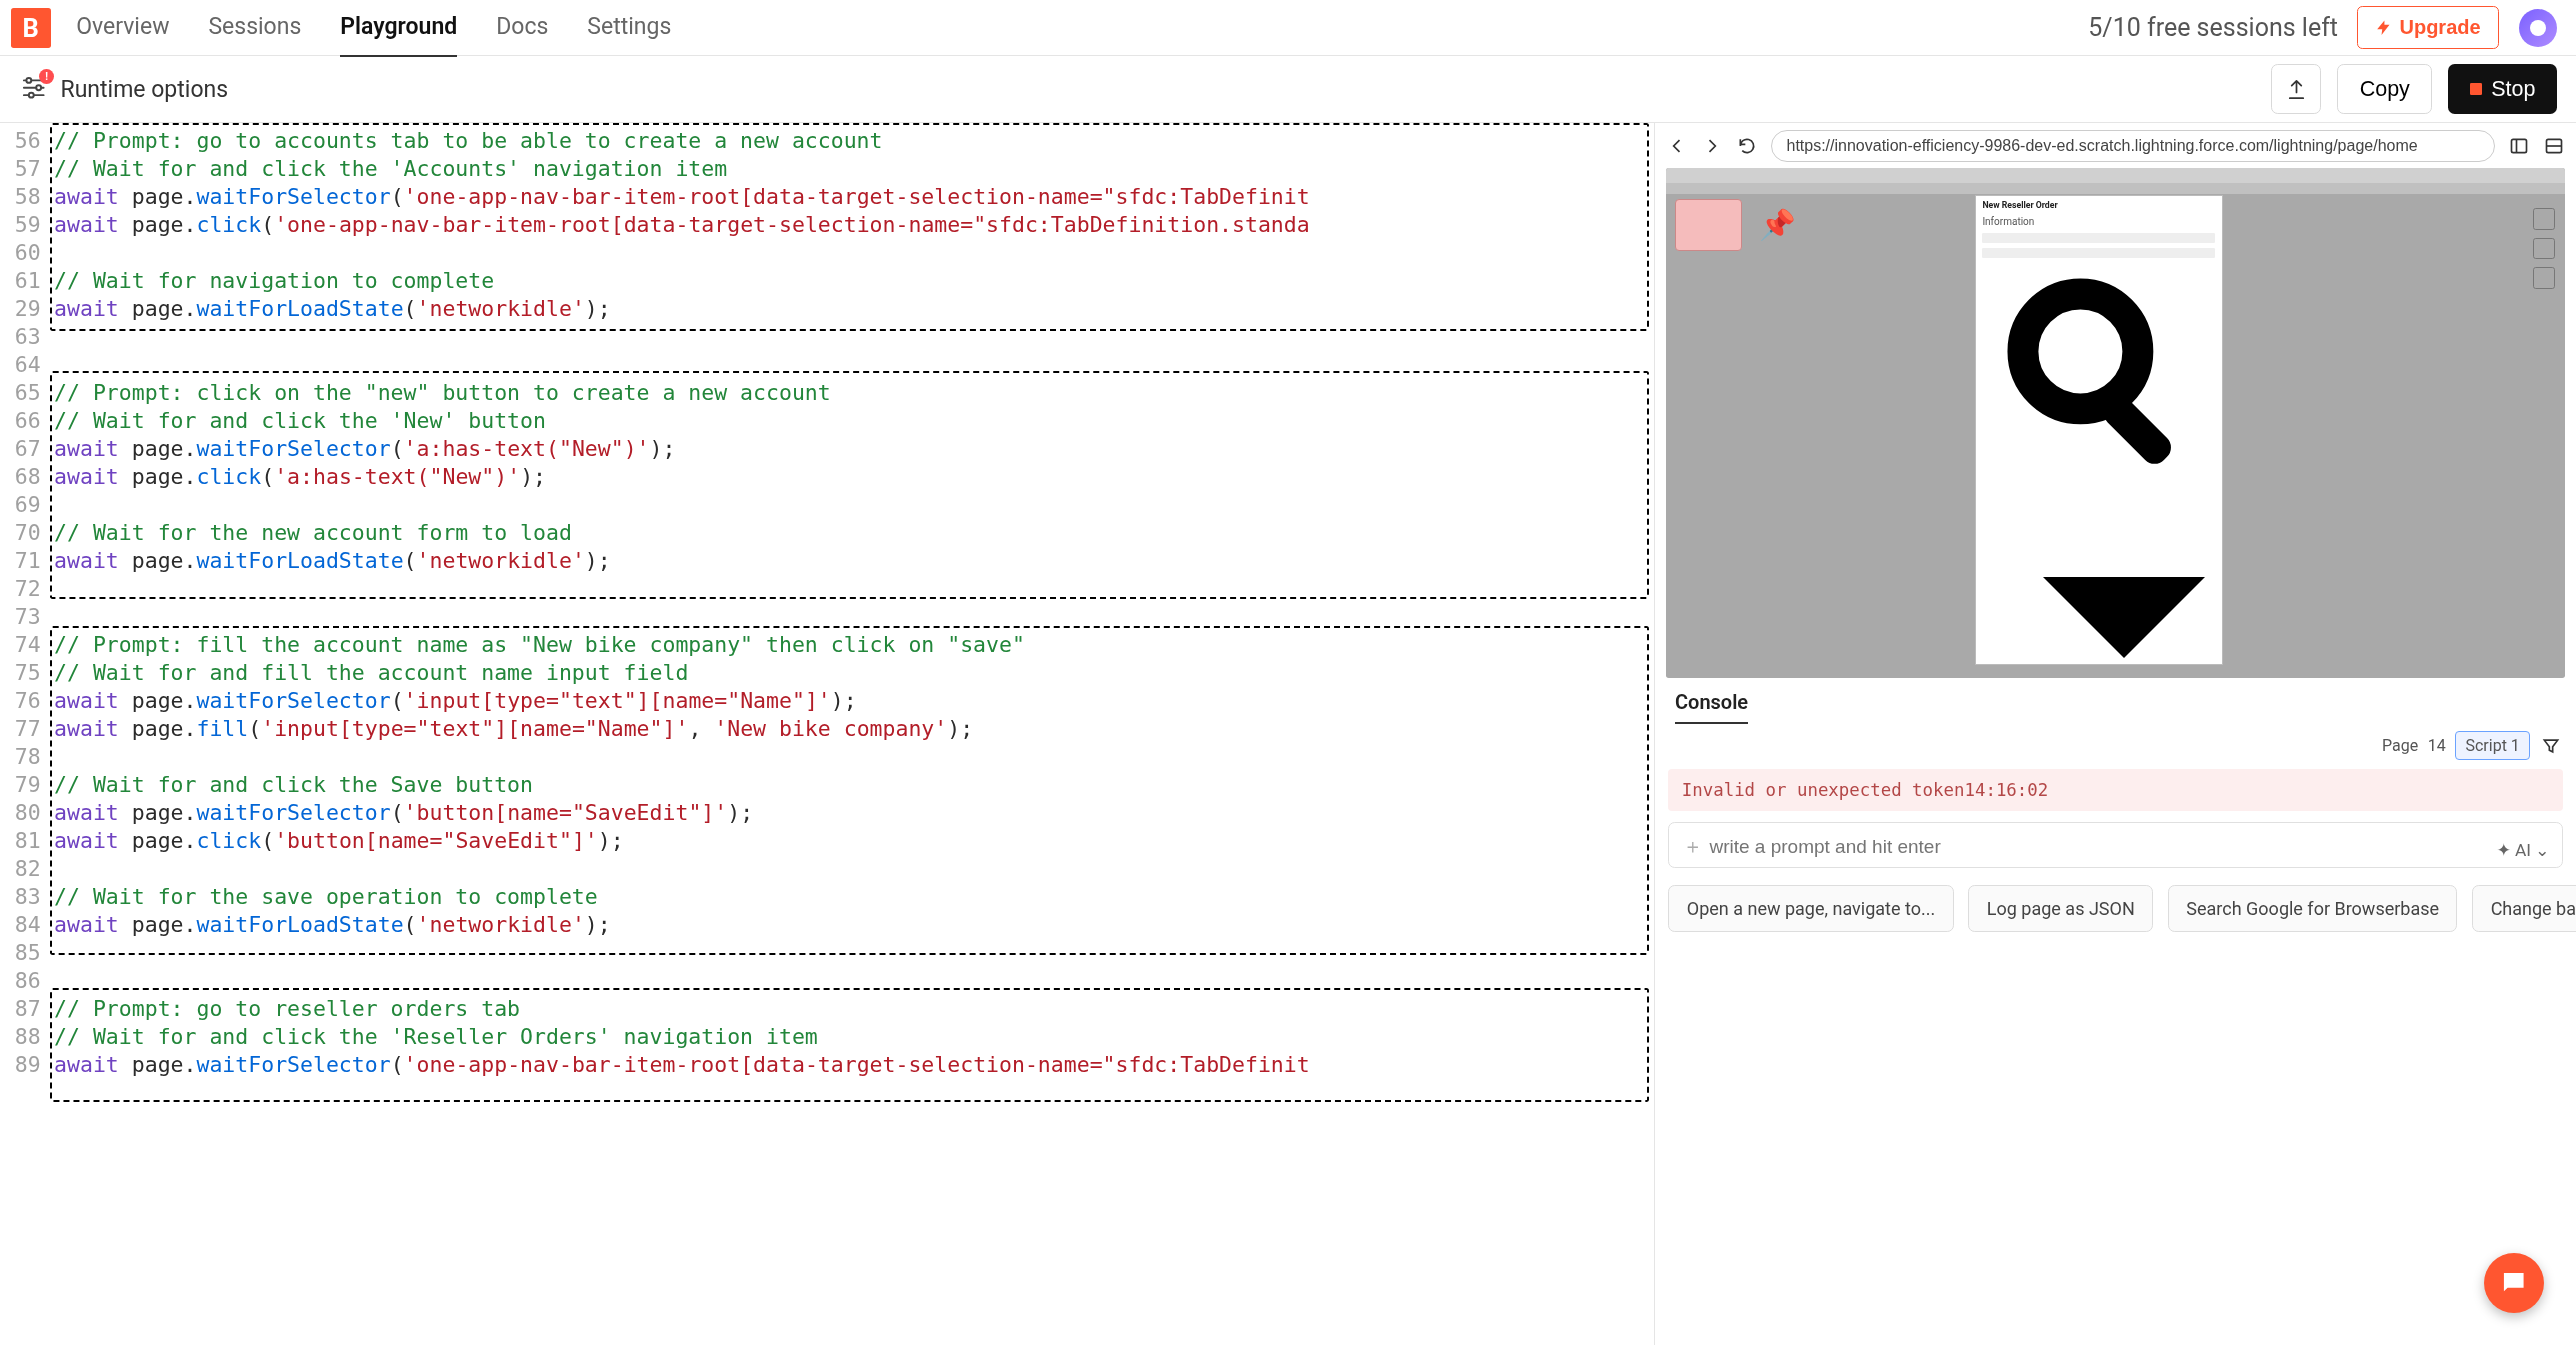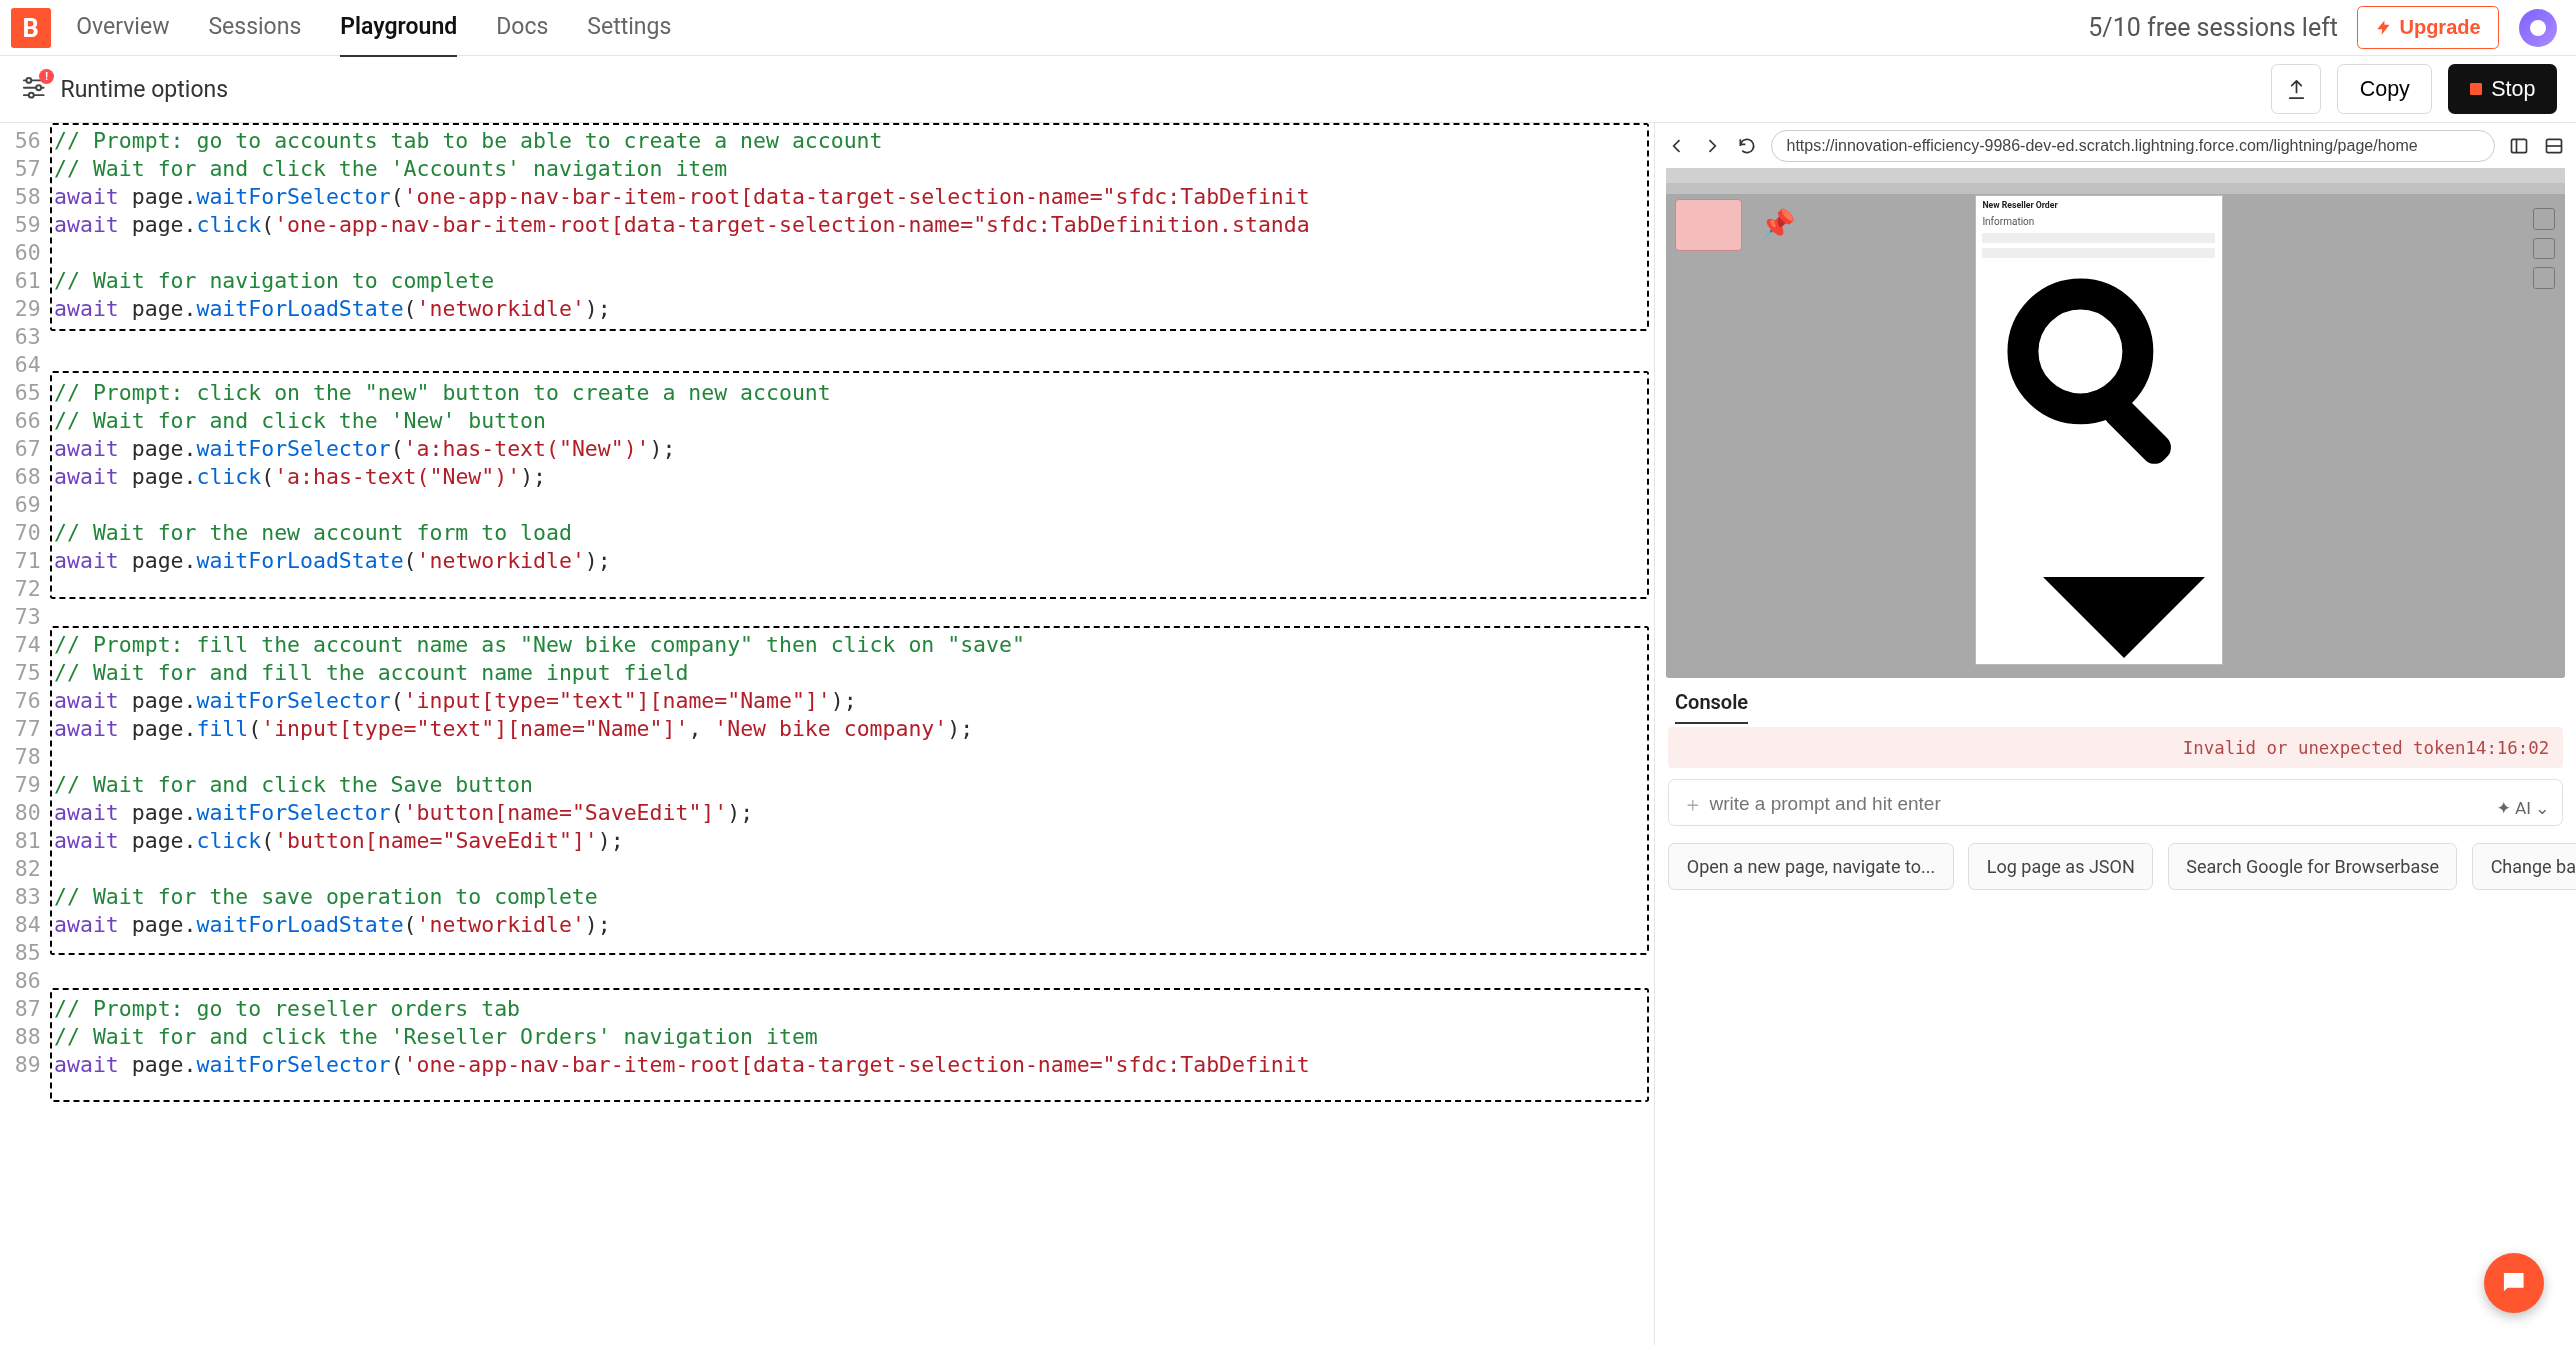--- a/index.html
+++ b/index.html
@@ -71,21 +71,21 @@
   .bv-right-icons { position:absolute; top:40px; right:10.7px; display:flex; flex-direction:column; gap:8px; }
   .bv-right-icons div { width:21.5px; height:21.5px; border:0.7px solid #777; border-radius:2.7px; }
 
   .console-tab { padding:12px 20px 0; }
   .console-tab span { font-size:20px; font-weight:600; display:inline-block; padding-bottom:8px; border-bottom:2.7px solid #333; }
 
   .console-meta { display:flex; justify-content:flex-end; gap:9.4px; padding:6.7px 13.4px; align-items:center; font-size:16px; color:#555; }
   .meta-pill { border:0.7px solid #ccc; border-radius:4px; padding:4px 9.4px; }
   .meta-pill.sel { border-color:#6aa2ff; background:#eef3ff; }
 
-  .console-err { margin:2.7px 13.4px; background:#fdeeee; color:#b34747; font-family:monospace; font-size:17.4px; padding:10.7px 13.4px; border-radius:4px; display:flex; justify-content:flex-end; }
+  .console-err { margin:2.7px 13.4px; background:#fdeeee; color:#b34747; font-family:monospace; font-size:17.4px; padding:10.7px 13.4px; border-radius:4px; display:flex; justify-content:flex-start; }
 
   .prompt-box { margin:8px 13.4px; border:0.7px solid #e0e0e0; border-radius:6.7px; padding:10.7px 13.4px 6.7px; position:relative; }
   .prompt-box input { border:none; width:100%; font-size:19px; color:#888; outline:none; }
   .prompt-plus { color:#aaa; font-size:20px; margin-right:6.7px; }
   .prompt-row { display:flex; align-items:center; }
   .ai-dd { position:absolute; right:12px; bottom:6.7px; font-size:17.4px; color:#666; display:flex; align-items:center; gap:4px; }
 
   .suggestions { display:flex; gap:14.8px; padding:9.4px 13.4px; overflow:hidden; }
   .sugg { border:0.7px solid #ddd; border-radius:6.7px; padding:12px 17.4px; font-size:18px; color:#444; background:#fafafa; white-space:nowrap; cursor:pointer; }
 
@@ -240,20 +240,30 @@
             </svg>
         </div>
         <div class="bv-tri"></div>
       </div>
     </div>
 
     <div class="console-tab">
       <span>Console</span>
     </div>
 
+    <div class="console-meta">
+      <span>Page</span>
+      <span>14</span>
+      <span class="meta-pill sel"><span>Script</span>&nbsp;<span>1</span></span>
+      <div class="bb-icon">
+          <svg viewBox="0 0 24 24">
+            <path d="M4 5h16l-6 8v6l-4-2v-4z"></path>
+          </svg>
+        </div>
+    </div>
 
     <div class="console-err">
       <span>Invalid or unexpected token</span>
       <span>14:16:02</span>
     </div>
 
     <div class="prompt-box">
       <div class="prompt-row">
         <span class="prompt-plus">＋</span>
         <input placeholder="write a prompt and hit enter" style="">

